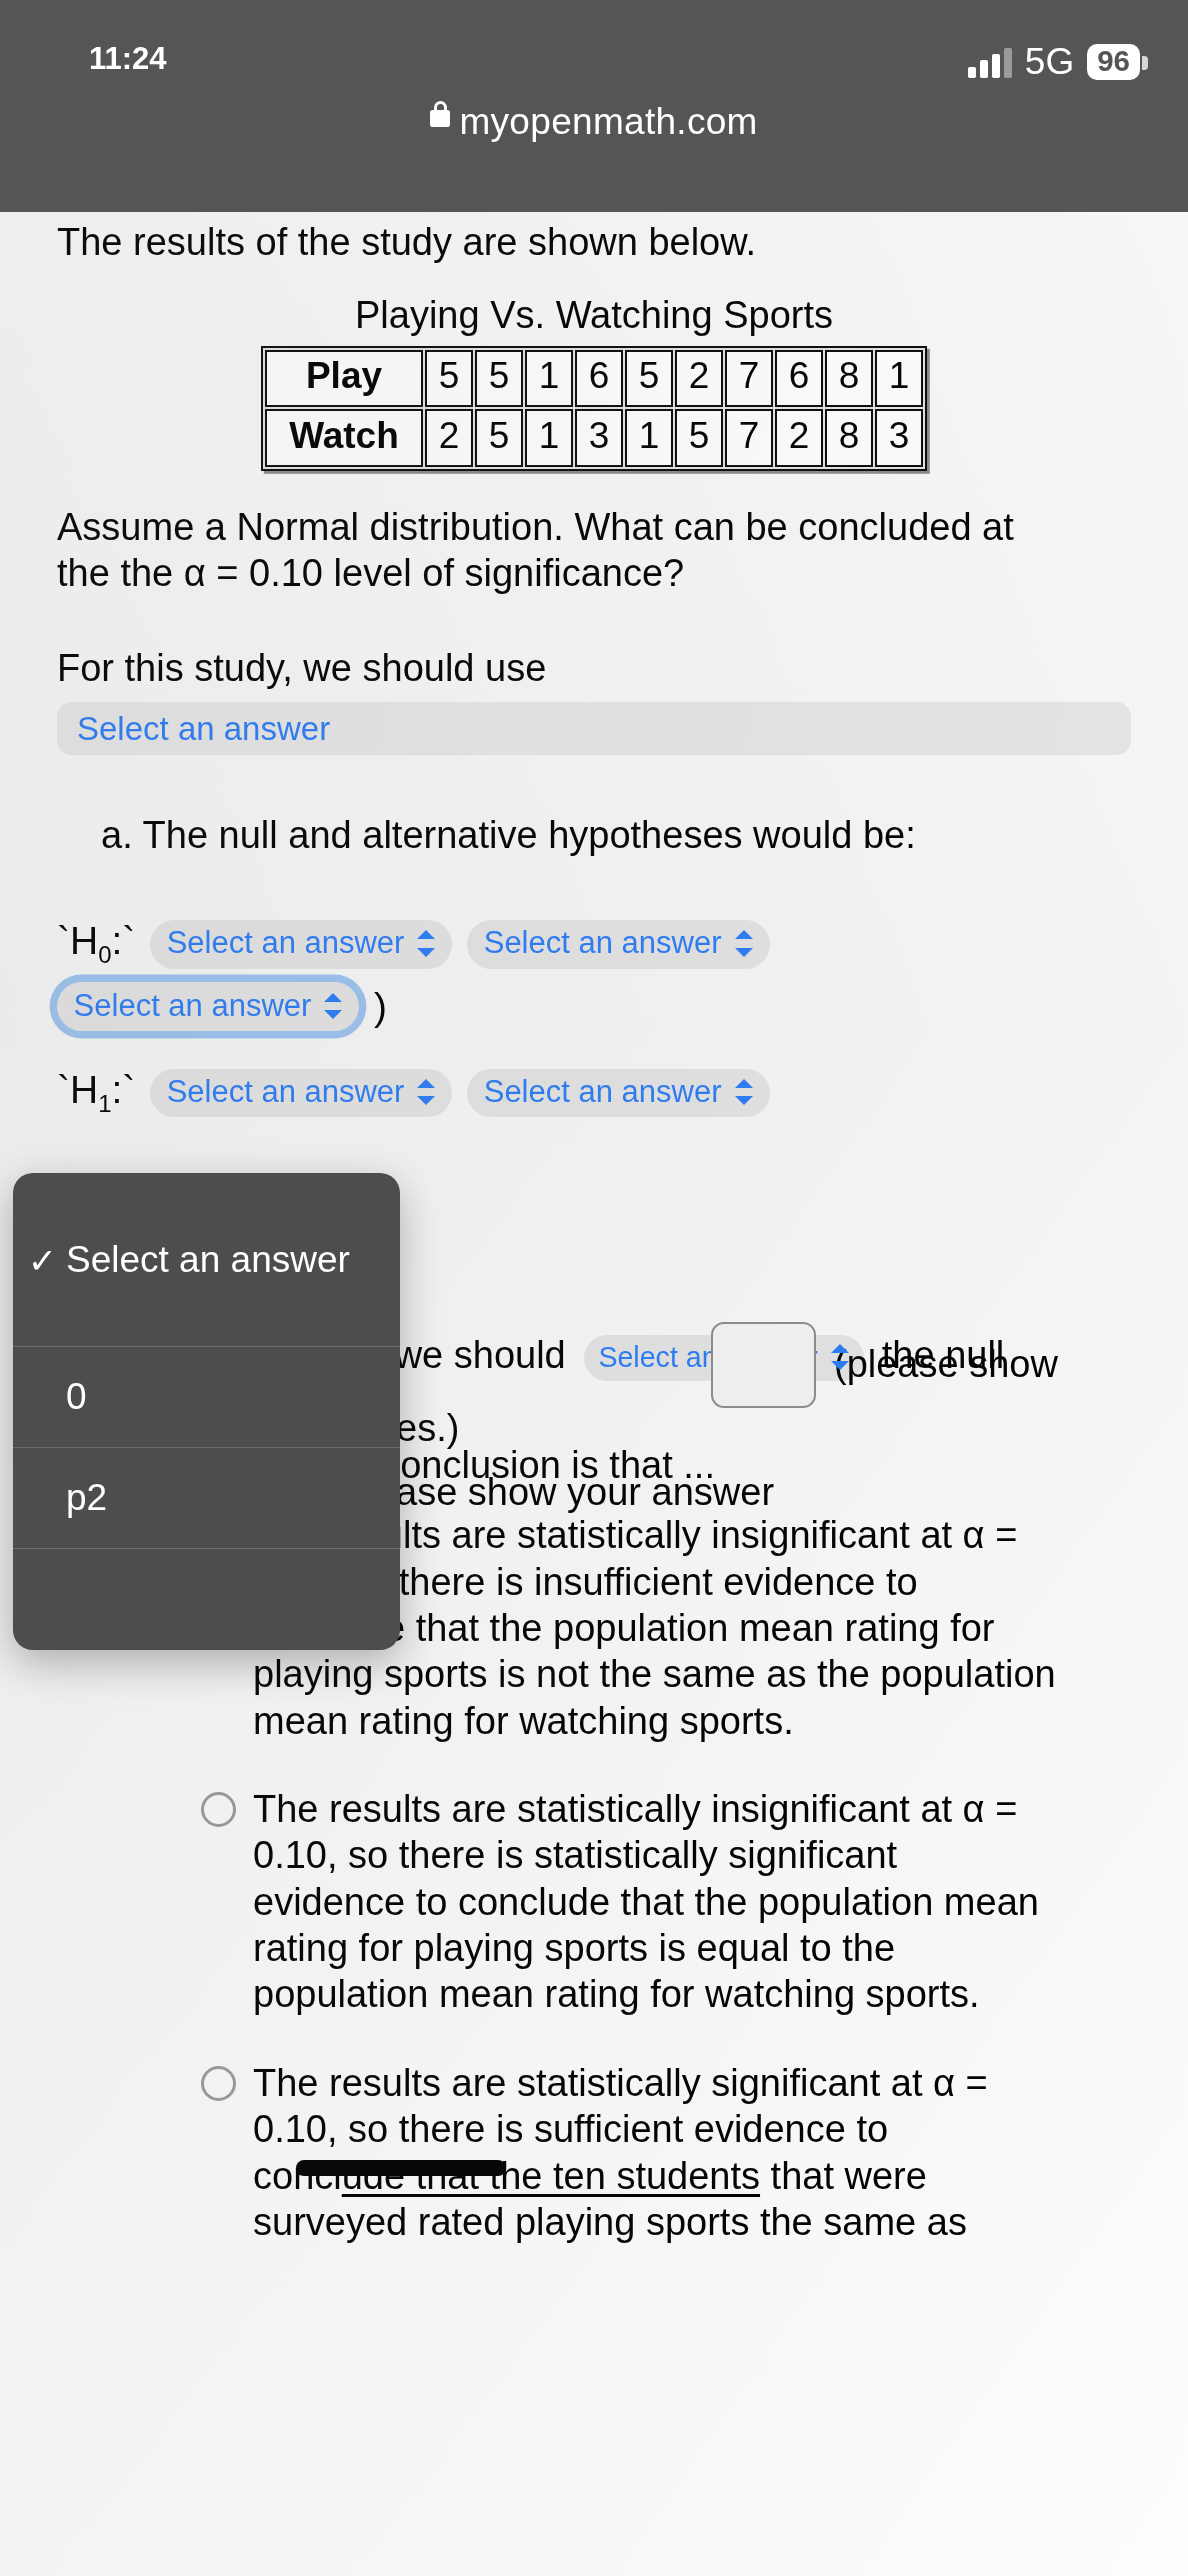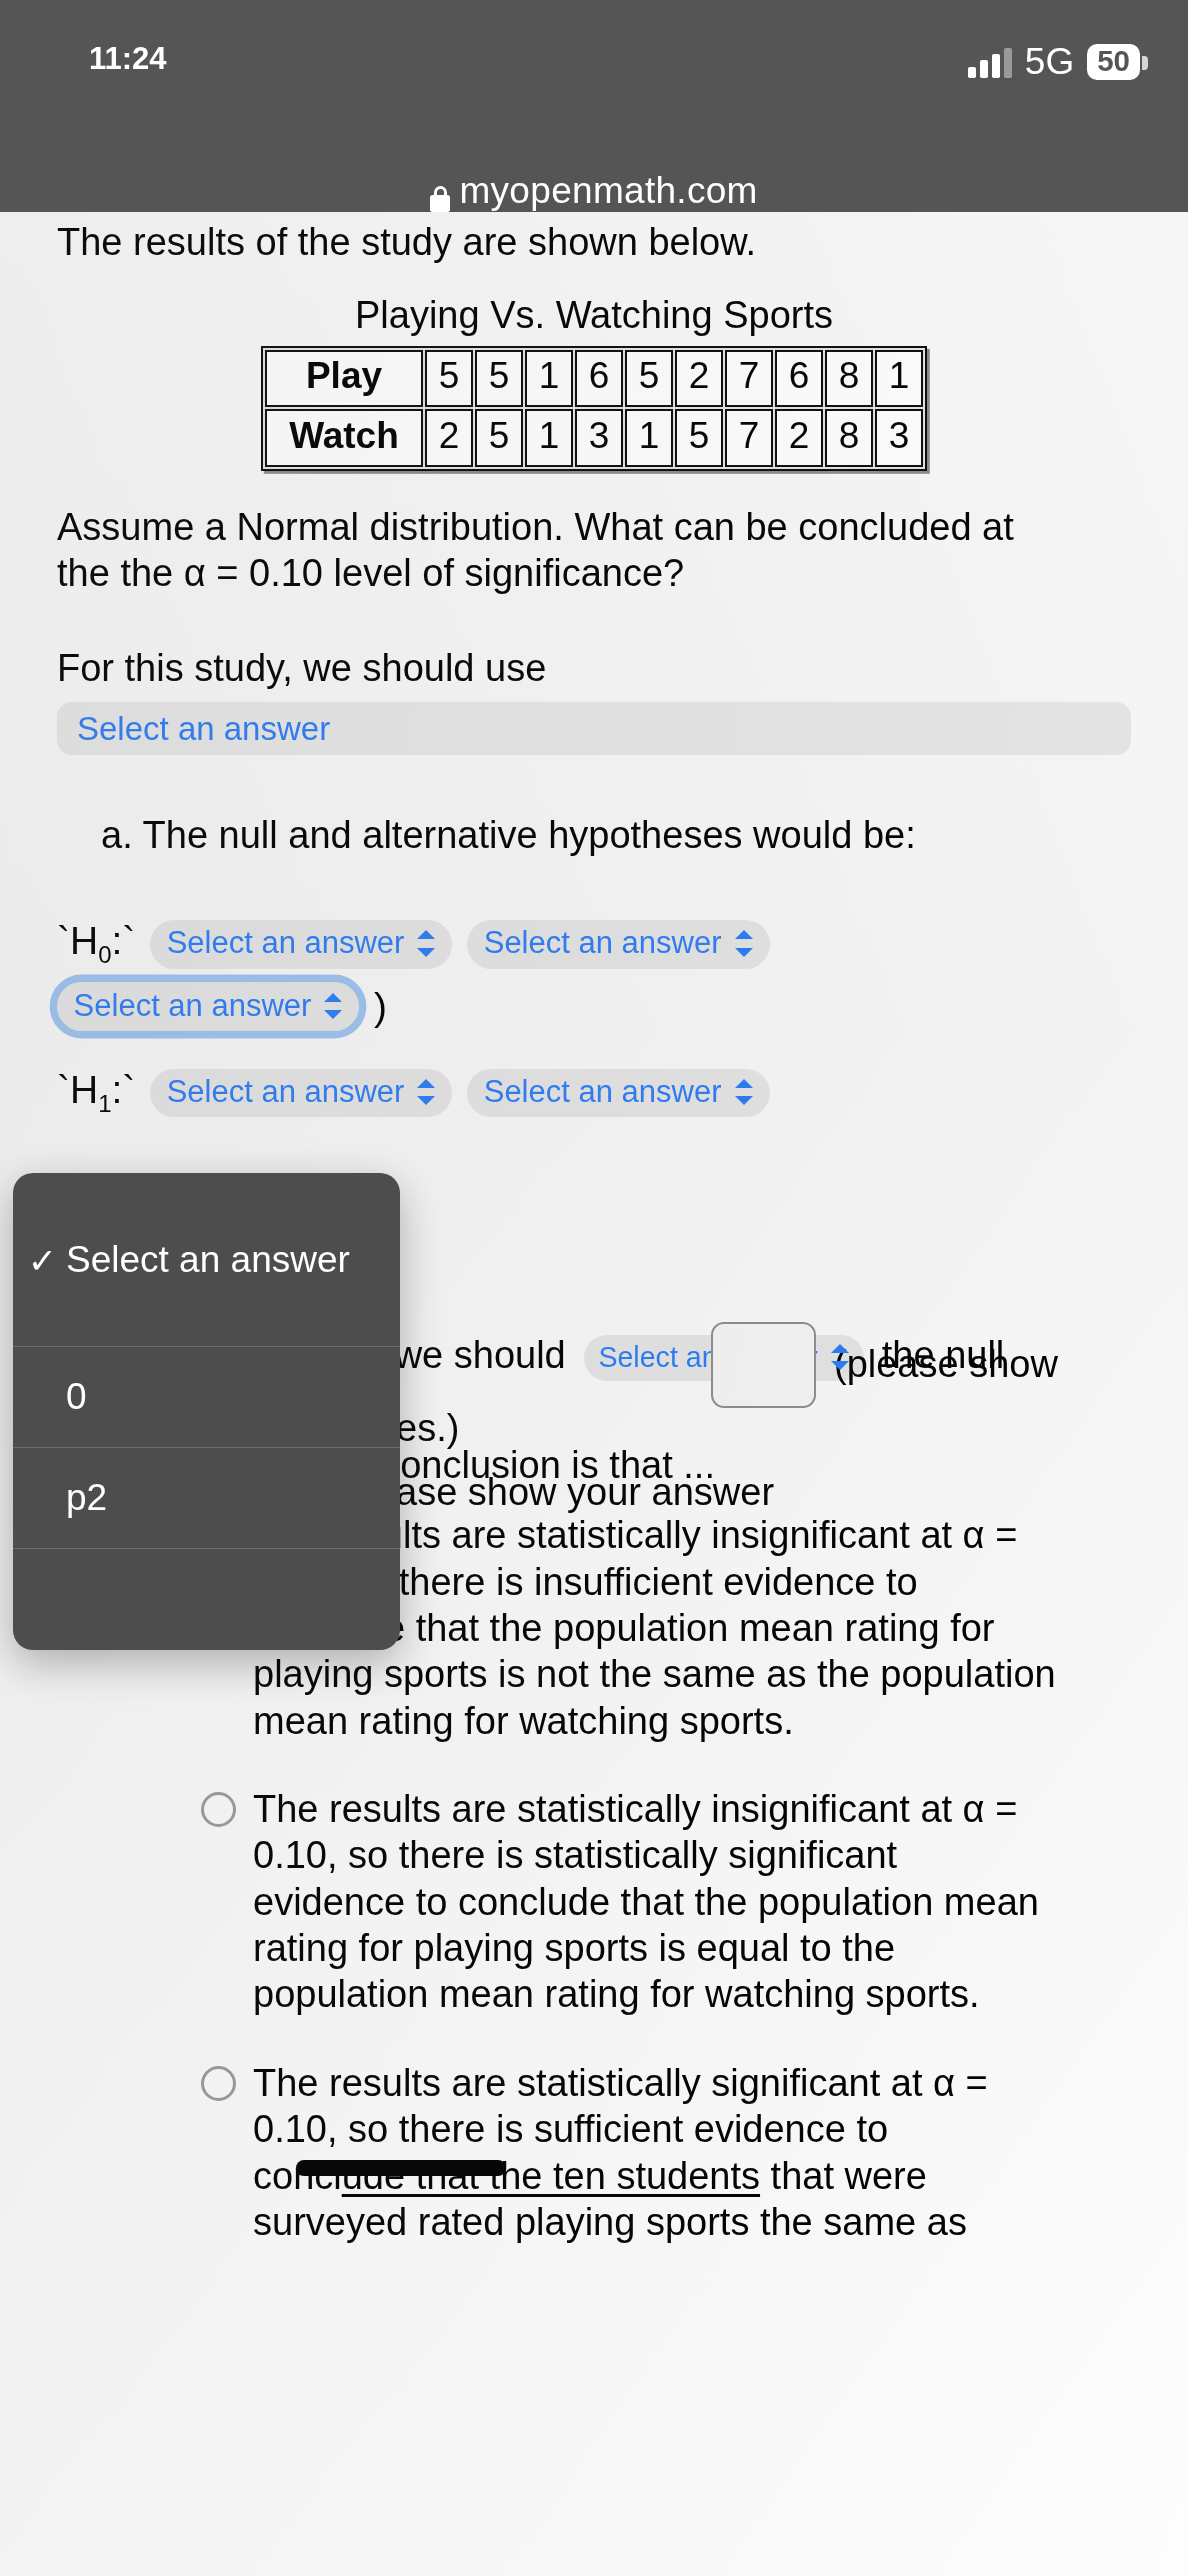--- a/index.html
+++ b/index.html
@@ -50,21 +50,21 @@
     line-height: 1;
   }
   .battery::after {
     content: ""; position: absolute; right: -8.3px; top: 12px;
     width: 6.4px; height: 14.7px; background: #d6d6d6;
     border-radius: 0 3.7px 3.7px 0;
   }
 
   .urlbar {
     position: absolute; left: 0; right: 0; top: 101px; height: 111px;
-    display: flex; align-items: flex-end; justify-content: center; gap: 9.2px;
+    display: flex; align-items: flex-start; justify-content: center; gap: 9.2px;
   }
   .lock-icon { display: block; width: 20px; height: 26px; position: relative; }
   .lock-icon .shackle {
     position: absolute; top: 0; left: 3.7px; width: 13px; height: 13px;
     border: 3.2px solid #ffffff; border-bottom: none;
     border-radius: 7.4px 7.4px 0 0;
   }
   .lock-icon .body {
     position: absolute; bottom: 0; left: 0; width: 20px; height: 16.6px;
     background: #ffffff; border-radius: 2.8px;
@@ -370,21 +370,21 @@
     <div class="statusbar">
       <div class="status-time">11:24</div>
       <div class="status-right">
         <span class="signal">
           <i></i>
             <i></i>
             <i></i>
             <i></i>
         </span>
         <span class="net-label">5G</span>
-        <span class="battery">50</span>
+        <span class="battery">96</span>
       </div>
     </div>
     <div class="urlbar">
       <span class="lock-icon">
         <span class="shackle"></span>
           <span class="body"></span>
       </span>
       <span class="url-text">myopenmath.com</span>
     </div>
   </div>

